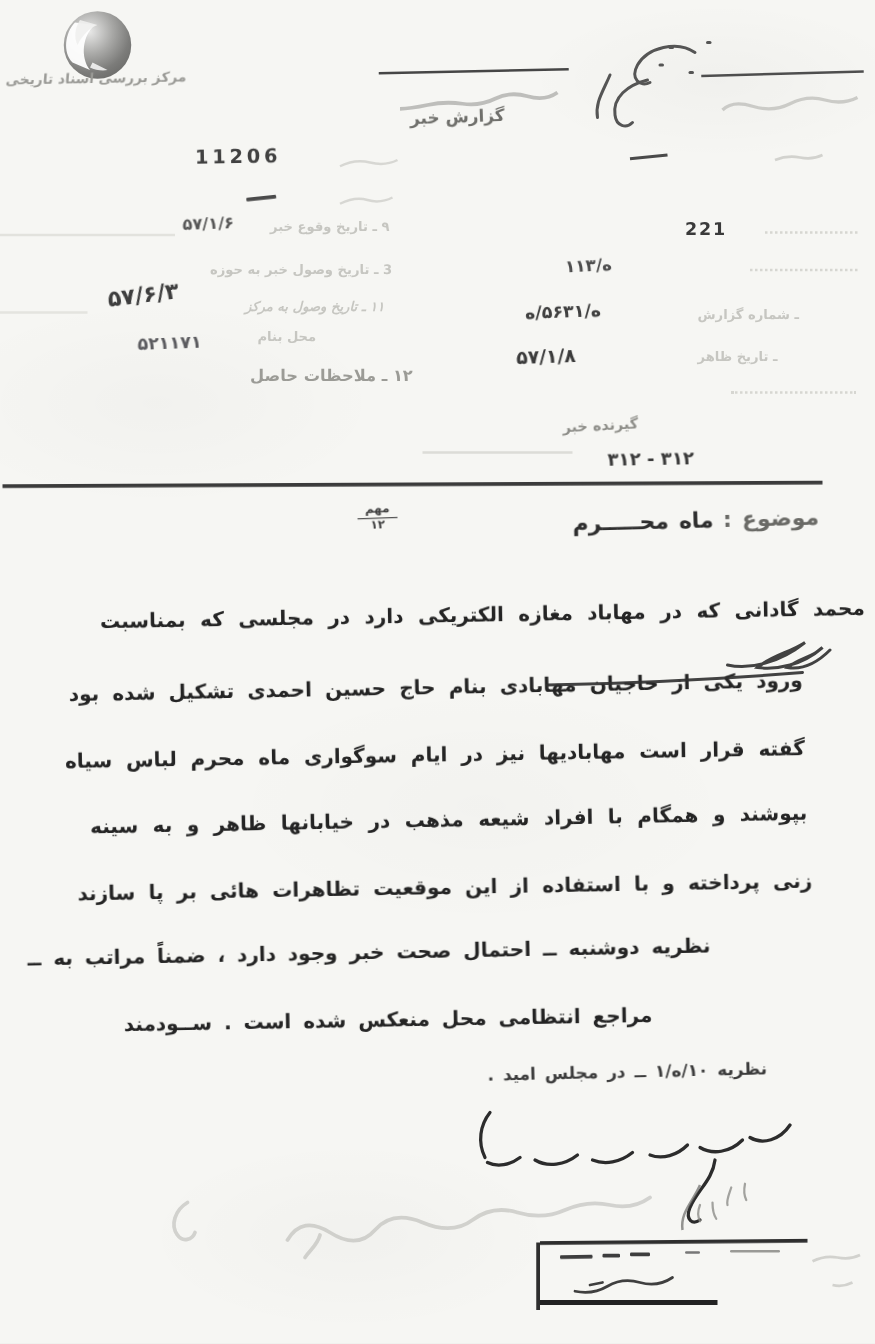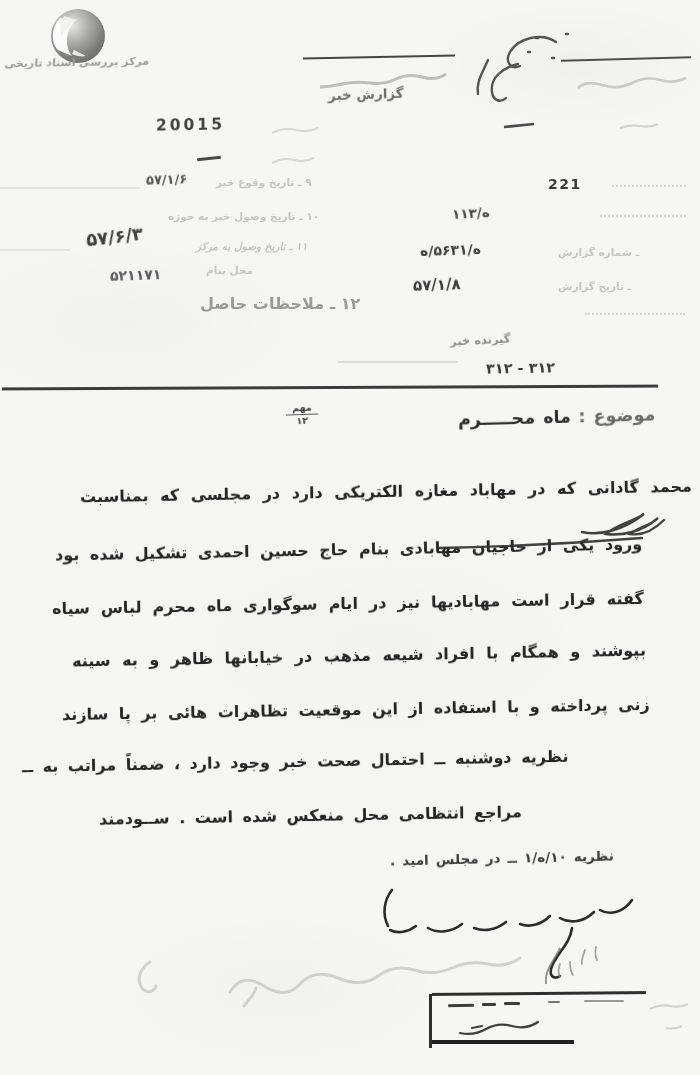--- a/index.html
+++ b/index.html
@@ -47,55 +47,55 @@
     <path d="M50,14 C46,20 45,28 48,34 C52,26 58,20 64,18 Z" fill="#f0f0ee" opacity="0.9"></path>
     <path d="M58,52 C62,54 68,55 72,54 L60,48 Z" fill="#ffffff" opacity="0.8"></path>
   </svg>
   <div class="abs txt" style="left:4px;top:56px;width:146px;text-align:center;font-size:11px;font-weight:700;color:#9a9a96;filter:blur(.35px);transform:skewX(-6deg) rotate(-1deg);">مرکز بررسی اسناد تاریخی</div>
 
   <div class="line" style="left:303px;top:56px;width:152px;transform:rotate(-1.2deg);background:#464646;"></div>
   <div class="abs txt nowrap" style="left:328px;top:86px;font-size:13.5px;font-weight:700;color:#6f6f6b;filter:blur(.45px);transform:rotate(-2deg);">گزارش خبر</div>
 
   <div class="line" style="left:561px;top:58px;width:130px;transform:rotate(-1.5deg);background:#4e4e4e;"></div>
 
-  <div class="abs txt hand" dir="ltr" style="left:156px;top:116px;font-size:15.5px;letter-spacing:3px;color:#414141;font-weight:700;transform:rotate(-1deg);">20015</div>
+  <div class="abs txt hand" dir="ltr" style="left:156px;top:116px;font-size:15.5px;letter-spacing:3px;color:#414141;font-weight:700;transform:rotate(-1deg);">11206</div>
   <div class="dash" style="left:197px;top:157px;width:24px;height:3px;transform:rotate(-6deg);background:#4a4a4a;"></div>
 
   <div class="abs txt hand" dir="ltr" style="left:548px;top:176px;font-size:14px;letter-spacing:1.5px;color:#3a3a3a;">221</div>
   <div class="dots" style="left:612px;top:185px;width:74px;"></div>
 
   <div class="abs txt hand" dir="ltr" style="left:452px;top:205px;font-size:13.5px;color:#4d4d4d;transform:rotate(-3deg);">۱ه/۱۳</div>
   <div class="dots" style="left:600px;top:215px;width:86px;"></div>
 
   <div class="abs txt hand" dir="ltr" style="left:420px;top:242px;font-size:14px;letter-spacing:.5px;color:#3f3f3f;transform:rotate(-2deg);">ه/۵۶۳۱/ه</div>
   <div class="abs txt faintlbl" style="left:558px;top:246px;">ـ شماره گزارش</div>
 
   <div class="abs txt hand" dir="ltr" style="left:413px;top:276px;font-size:15px;letter-spacing:1px;color:#3a3a3a;transform:rotate(-2deg);">۵۷/۱/۸</div>
-  <div class="abs txt faintlbl" style="left:558px;top:280px;">ـ تاریخ گزارش</div>
+  <div class="abs txt faintlbl" style="left:558px;top:280px;">ـ تاریخ ظاهر</div>
 
   <div class="dots" style="left:585px;top:313px;width:100px;"></div>
 
   <div class="abs txt midlbl" style="left:450px;top:333px;font-size:11.5px;transform:rotate(-3deg);color:#8e8e89;">گیرنده خبر</div>
   <div class="abs txt hand" dir="ltr" style="left:486px;top:360px;font-size:14.5px;color:#3b3b3b;transform:rotate(-1deg);letter-spacing:1px;">۳۱۲ - ۳۱۲</div>
   <div class="fline" style="left:338px;top:361px;width:120px;background:#dcdcd7;"></div>
 
   <div class="abs txt faintlbl" style="left:216px;top:176px;">۹ ـ تاریخ وقوع خبر</div>
   <div class="abs txt hand" dir="ltr" style="left:146px;top:172px;font-size:13px;color:#565656;transform:rotate(-2deg);">۵۷/۱/۶</div>
   <div class="fline" style="left:0;top:187px;width:140px;background:#e2e2dd;"></div>
 
-  <div class="abs txt faintlbl" style="left:168px;top:210px;">۱۰ ـ تاریخ وصول خبر به حوزه</div>
+  <div class="abs txt faintlbl" style="left:168px;top:210px;">3 ـ تاریخ وصول خبر به حوزه</div>
 
   <div class="abs txt faintlbl" style="left:196px;top:240px;font-style:italic;">۱۱ ـ تاریخ وصول به مرکز</div>
   <div class="abs txt hand" dir="ltr" style="left:86px;top:226px;font-size:18px;font-weight:700;color:#3e3e3e;transform:rotate(-7deg);filter:blur(.4px);">۵۷/۶/۳</div>
   <div class="fline" style="left:0;top:249px;width:70px;background:#e4e4df;"></div>
 
   <div class="abs txt faintlbl" style="left:206px;top:264px;">محل بنام</div>
   <div class="abs txt hand" dir="ltr" style="left:110px;top:267px;font-size:14px;color:#5c5c60;transform:rotate(-2deg);letter-spacing:1px;">۵۲۱۱۷۱</div>
 
-  <div class="abs txt midlbl" style="left:200px;top:294px;font-size:16px;">۱۲ ـ ملاحظات حاصل</div>
+  <div class="abs txt midlbl" style="left:200px;top:294px;font-size:13px;">۱۲ ـ ملاحظات حاصل</div>
 
   <div class="line" style="left:2px;top:386px;width:656px;height:2.5px;transform:rotate(-.25deg);background:#3b3b3b;filter:blur(.3px);"></div>
 
   <div class="abs txt nowrap" style="right:45px;top:407px;font-size:17.5px;transform:rotate(-1.5deg);filter:blur(.3px);word-spacing:2px;">
     <span style="color:#6a6a66;font-weight:600;">موضوع :</span>
     <span style="color:#2e2e2e;font-weight:700;">ماه محـــــرم</span>
   </div>
   <div class="abs txt" style="left:286px;top:402px;width:32px;text-align:center;transform:rotate(-2deg);filter:blur(.3px);">
     <div style="font-size:9.5px;color:#3f3f3f;font-weight:700;border-bottom:1px solid #555;padding-bottom:1px;">مهم</div>
     <div style="font-size:9.5px;color:#3f3f3f;font-weight:700;">۱۲</div>

